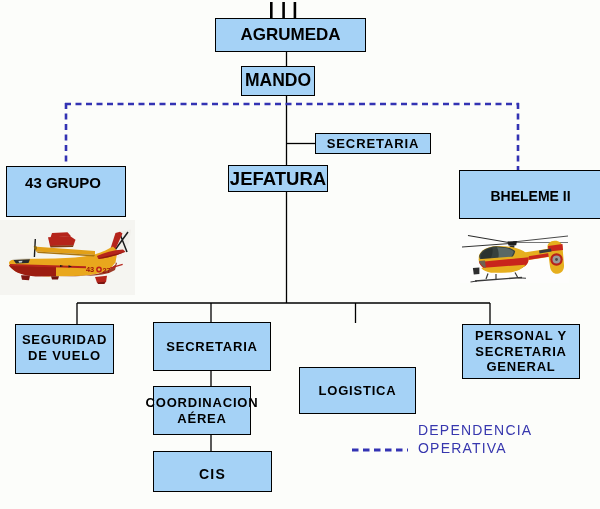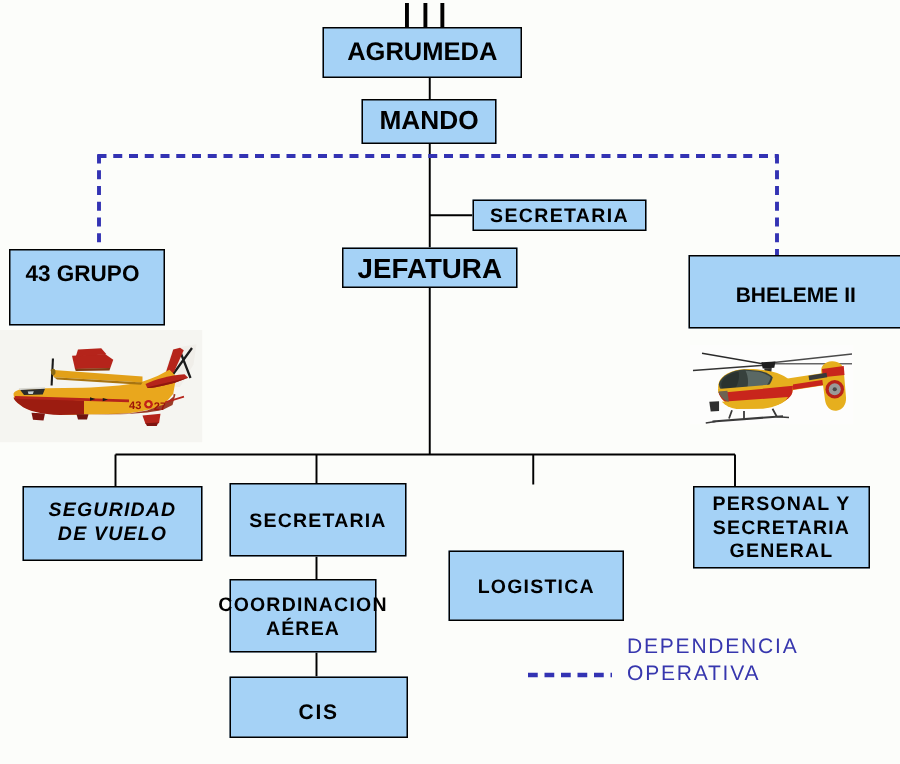--- a/index.html
+++ b/index.html
@@ -31,27 +31,27 @@
   </g>
 
   <g stroke="#3333b3" stroke-width="2.6" fill="none">
     <line x1="66" y1="103" x2="66" y2="167" stroke-dasharray="6,4.5"></line>
     <line x1="65" y1="104" x2="519" y2="104" stroke-dasharray="6,4.5"></line>
     <line x1="518" y1="103" x2="518" y2="171" stroke-dasharray="6,4.5"></line>
     <line x1="352" y1="450" x2="408" y2="450" stroke-width="3" stroke-dasharray="6.5,4.5"></line>
   </g>
 </svg>
 
-<div class="box" style="left:215px;top:18px;width:133px;height:34px;font-size:17px;">AGRUMEDA</div>
-<div class="box" style="left:241px;top:66px;width:90px;height:30px;font-size:17.5px;padding-bottom:2px;">MANDO</div>
+<div class="box" style="left:215px;top:18px;width:151px;height:34px;font-size:17px;">AGRUMEDA</div>
+<div class="box" style="left:241px;top:66px;width:74px;height:30px;font-size:17.5px;padding-bottom:2px;">MANDO</div>
 <div class="box" style="left:315px;top:133px;width:116px;height:21px;font-size:13px;letter-spacing:0.9px;">SECRETARIA</div>
-<div class="box" style="left:228px;top:165px;width:117px;height:27px;font-size:18.5px;">JEFATURA</div>
-<div class="box" style="left:6px;top:166px;width:104px;height:51px;font-size:15px;padding-bottom:19px;padding-right:6px;">43 GRUPO</div>
+<div class="box" style="left:228px;top:165px;width:100px;height:27px;font-size:18.5px;">JEFATURA</div>
+<div class="box" style="left:6px;top:166px;width:120px;height:51px;font-size:15px;padding-bottom:19px;padding-right:6px;">43 GRUPO</div>
 <div class="box" style="left:459px;top:170px;width:143px;height:49px;font-size:14px;padding-top:3px;">BHELEME II</div>
-<div class="box" style="left:15px;top:324px;width:120px;height:50px;font-size:13px;line-height:15.5px;letter-spacing:0.8px;padding-bottom:3px;font-style:italic;">SEGURIDAD<br>DE VUELO</div>
+<div class="box" style="left:15px;top:324px;width:99px;height:50px;font-size:13px;line-height:15.5px;letter-spacing:0.8px;padding-bottom:3px;">SEGURIDAD<br>DE VUELO</div>
 <div class="box" style="left:153px;top:322px;width:118px;height:49px;font-size:13px;letter-spacing:0.8px;">SECRETARIA</div>
 <div class="box" style="left:299px;top:323px;width:117px;height:47px;font-size:13px;letter-spacing:0.8px;margin-top:44px;">LOGISTICA</div>
 <div class="box" style="left:433px;top:324px;width:118px;height:55px;font-size:13px;line-height:15.4px;letter-spacing:0.8px;margin-left:29px;">PERSONAL Y<br>SECRETARIA<br>GENERAL</div>
 <div class="box" style="left:153px;top:386px;width:98px;height:49px;font-size:13px;line-height:15.2px;letter-spacing:0.8px;">COORDINACION<br>AÉREA</div>
 <div class="box" style="left:153px;top:451px;width:119px;height:41px;font-size:14px;letter-spacing:1.2px;padding-top:4px;">CIS</div>
 
 <div class="legend">DEPENDENCIA<br>OPERATIVA</div>
 
 <svg style="position:absolute;left:0px;top:220px;" width="135" height="75" viewBox="0 0 135 75">
   <rect x="0" y="0" width="135" height="75" fill="#f5f5f1"></rect>

